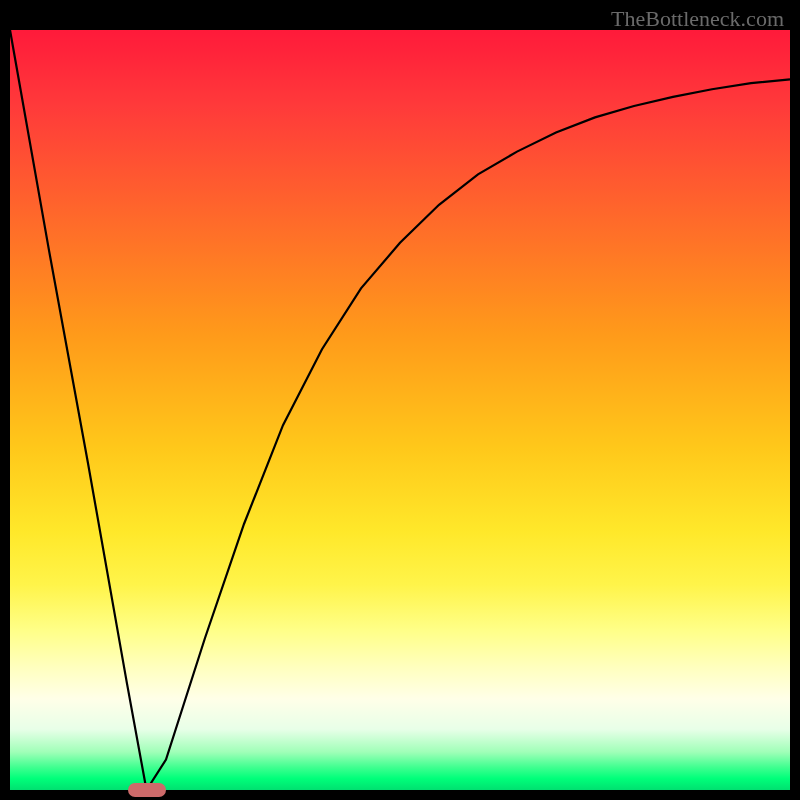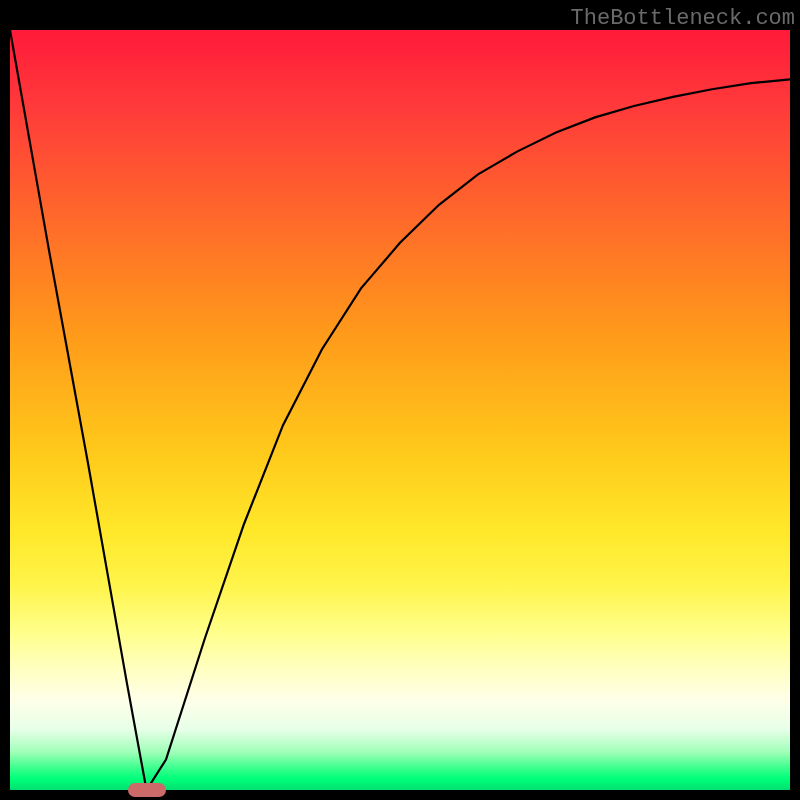--- a/index.html
+++ b/index.html
@@ -1,21 +1,21 @@
 <!DOCTYPE html>
 <html><head>
 <meta charset="utf-8">
 <style>
   * { margin: 0; padding: 0; box-sizing: border-box; }
   body { width: 800px; height: 800px; background: #000; position: relative; overflow: hidden; }
   .watermark {
     position: absolute;
     top: 6px;
-    right: 5px;
-    font-family: Liberation Mono, monospace;
+    right: 16px;
+    font-family: Liberation Serif, serif;
     font-size: 22px;
     color: #6a6a6a;
     z-index: 10;
   }
   .plot-outer {
     position: absolute;
     left: 10px;
     top: 30px;
     width: 780px;
     height: 760px;

